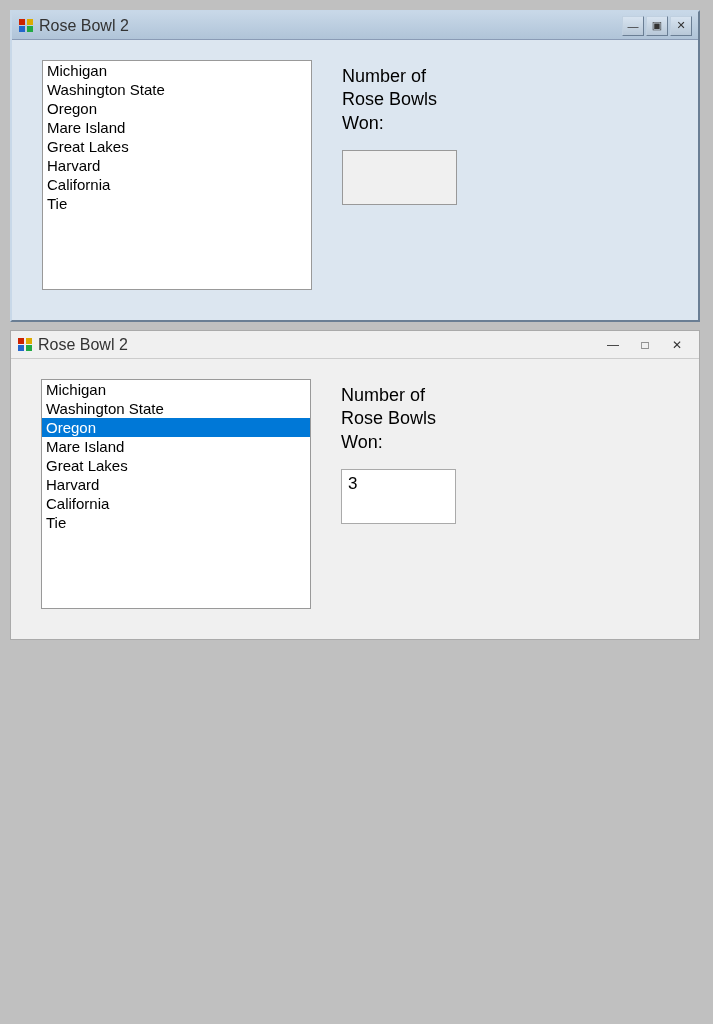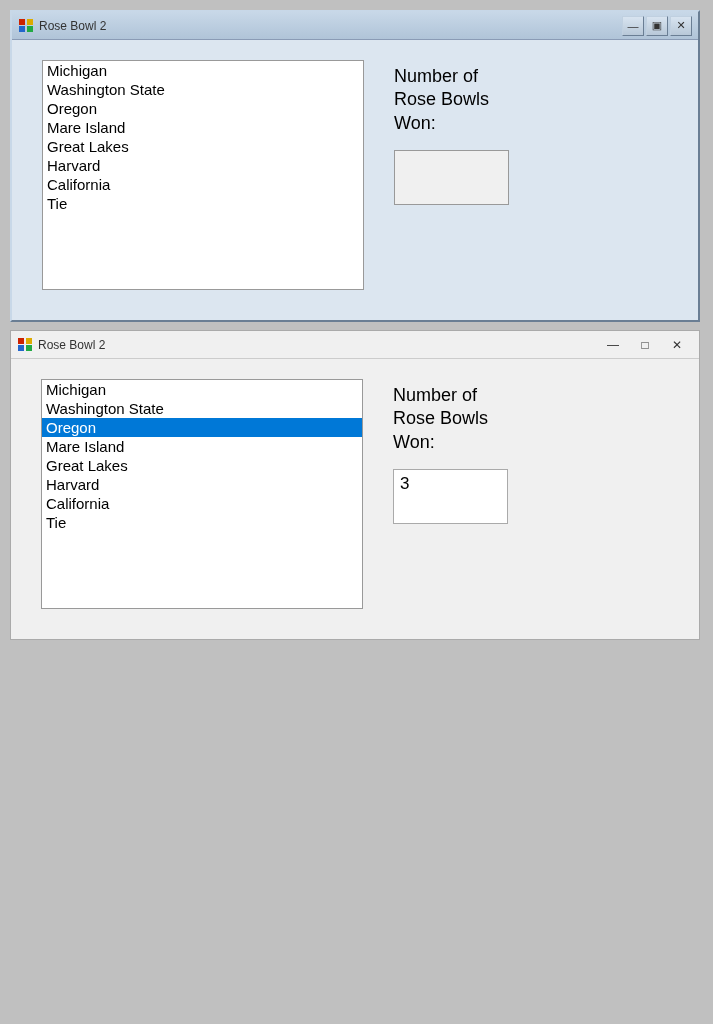--- a/index.html
+++ b/index.html
@@ -77,21 +77,21 @@
       width: 6px;
       height: 6px;
     }
 
     .icon-sq-red { background: #cc2200; }
     .icon-sq-yellow { background: #ddaa00; }
     .icon-sq-blue { background: #2266cc; }
     .icon-sq-green { background: #22aa44; }
 
     .title-text {
-      font-size: 12px;
+      font-size: 16px;
       color: #333;
     }
 
     .title-buttons-classic {
       display: flex;
       gap: 2px;
     }
 
     .title-btn-classic {
       width: 22px;
@@ -132,21 +132,21 @@
       flex-direction: row;
       gap: 30px;
       align-items: flex-start;
     }
 
     .listbox-container {
       flex: 0 0 auto;
     }
 
     .listbox {
-      width: 322px;
+      width: 270px;
       height: 230px;
       border: 1px solid #999;
       background: white;
       overflow-y: scroll;
       list-style: none;
     }
 
     .listbox-item {
       padding: 1px 4px;
       cursor: pointer;

